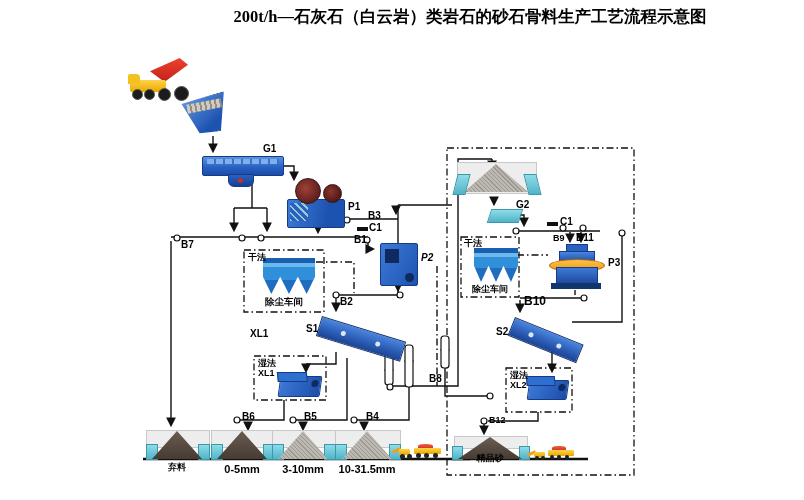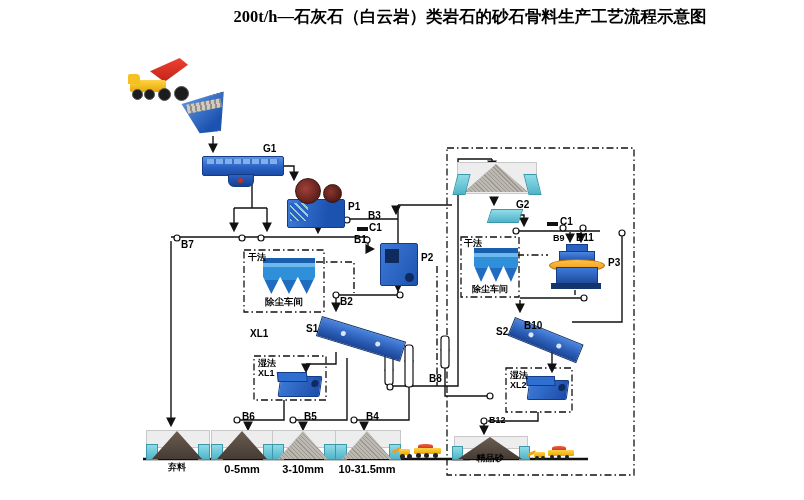--- a/index.html
+++ b/index.html
@@ -289,35 +289,35 @@
     <div class="svw" style="left:2px;top:11px;width:4px;height:4px;"></div>
     <div class="svw" style="left:9px;top:11px;width:4px;height:4px;"></div>
     <div class="svw" style="left:17px;top:11px;width:4px;height:4px;"></div>
   </div>
 
   <span class="lbl" style="left:263px;top:144px;">G1</span>
   <span class="lbl" style="left:348px;top:202px;">P1</span>
   <span class="lbl" style="left:368px;top:211px;">B3</span>
   <span class="lbl" style="left:369px;top:223px;">C1</span>
   <span class="lbl" style="left:354px;top:235px;">B1</span>
-  <span class="lbl" style="left:421px;top:253px;">P2</span>
+  <span class="lbl" style="left:421px;top:253px;font-style:italic;">P2</span>
   <span class="lbl" style="left:181px;top:240px;">B7</span>
   <span class="lbl" style="left:250px;top:329px;">XL1</span>
   <span class="lbl" style="left:306px;top:324px;">S1</span>
   <span class="lbl" style="left:340px;top:297px;">B2</span>
   <span class="lbl" style="left:242px;top:412px;">B6</span>
   <span class="lbl" style="left:304px;top:412px;">B5</span>
   <span class="lbl" style="left:366px;top:412px;">B4</span>
   <span class="lbl" style="left:429px;top:374px;">B8</span>
   <span class="lbl" style="left:516px;top:200px;">G2</span>
   <span class="lbl" style="left:560px;top:217px;">C1</span>
   <span class="lbl" style="left:553px;top:233px;font-size:9px;">B9</span>
   <span class="lbl" style="left:576px;top:233px;font-size:10px;">B11</span>
   <span class="lbl" style="left:608px;top:258px;">P3</span>
-  <span class="lbl" style="left:524px;top:296px;font-size:10px;margin-top:25px;">B10</span>
+  <span class="lbl" style="left:524px;top:296px;font-size:12px;">B10</span>
   <span class="lbl" style="left:496px;top:327px;">S2</span>
   <span class="lbl" style="left:489px;top:415px;font-size:9px;">B12</span>
 
   <span class="lbl zh" style="left:248px;top:253px;">干法</span>
   <span class="lbl zh ctr" style="left:244px;top:297px;width:80px;font-size:9.5px;">除尘车间</span>
   <span class="lbl zh" style="left:258px;top:359px;">湿法</span>
   <span class="lbl zh" style="left:258px;top:369px;">XL1</span>
   <span class="lbl zh" style="left:464px;top:239px;">干法</span>
   <span class="lbl zh ctr" style="left:461px;top:285px;width:58px;">除尘车间</span>
   <span class="lbl zh" style="left:510px;top:371px;">湿法</span>

